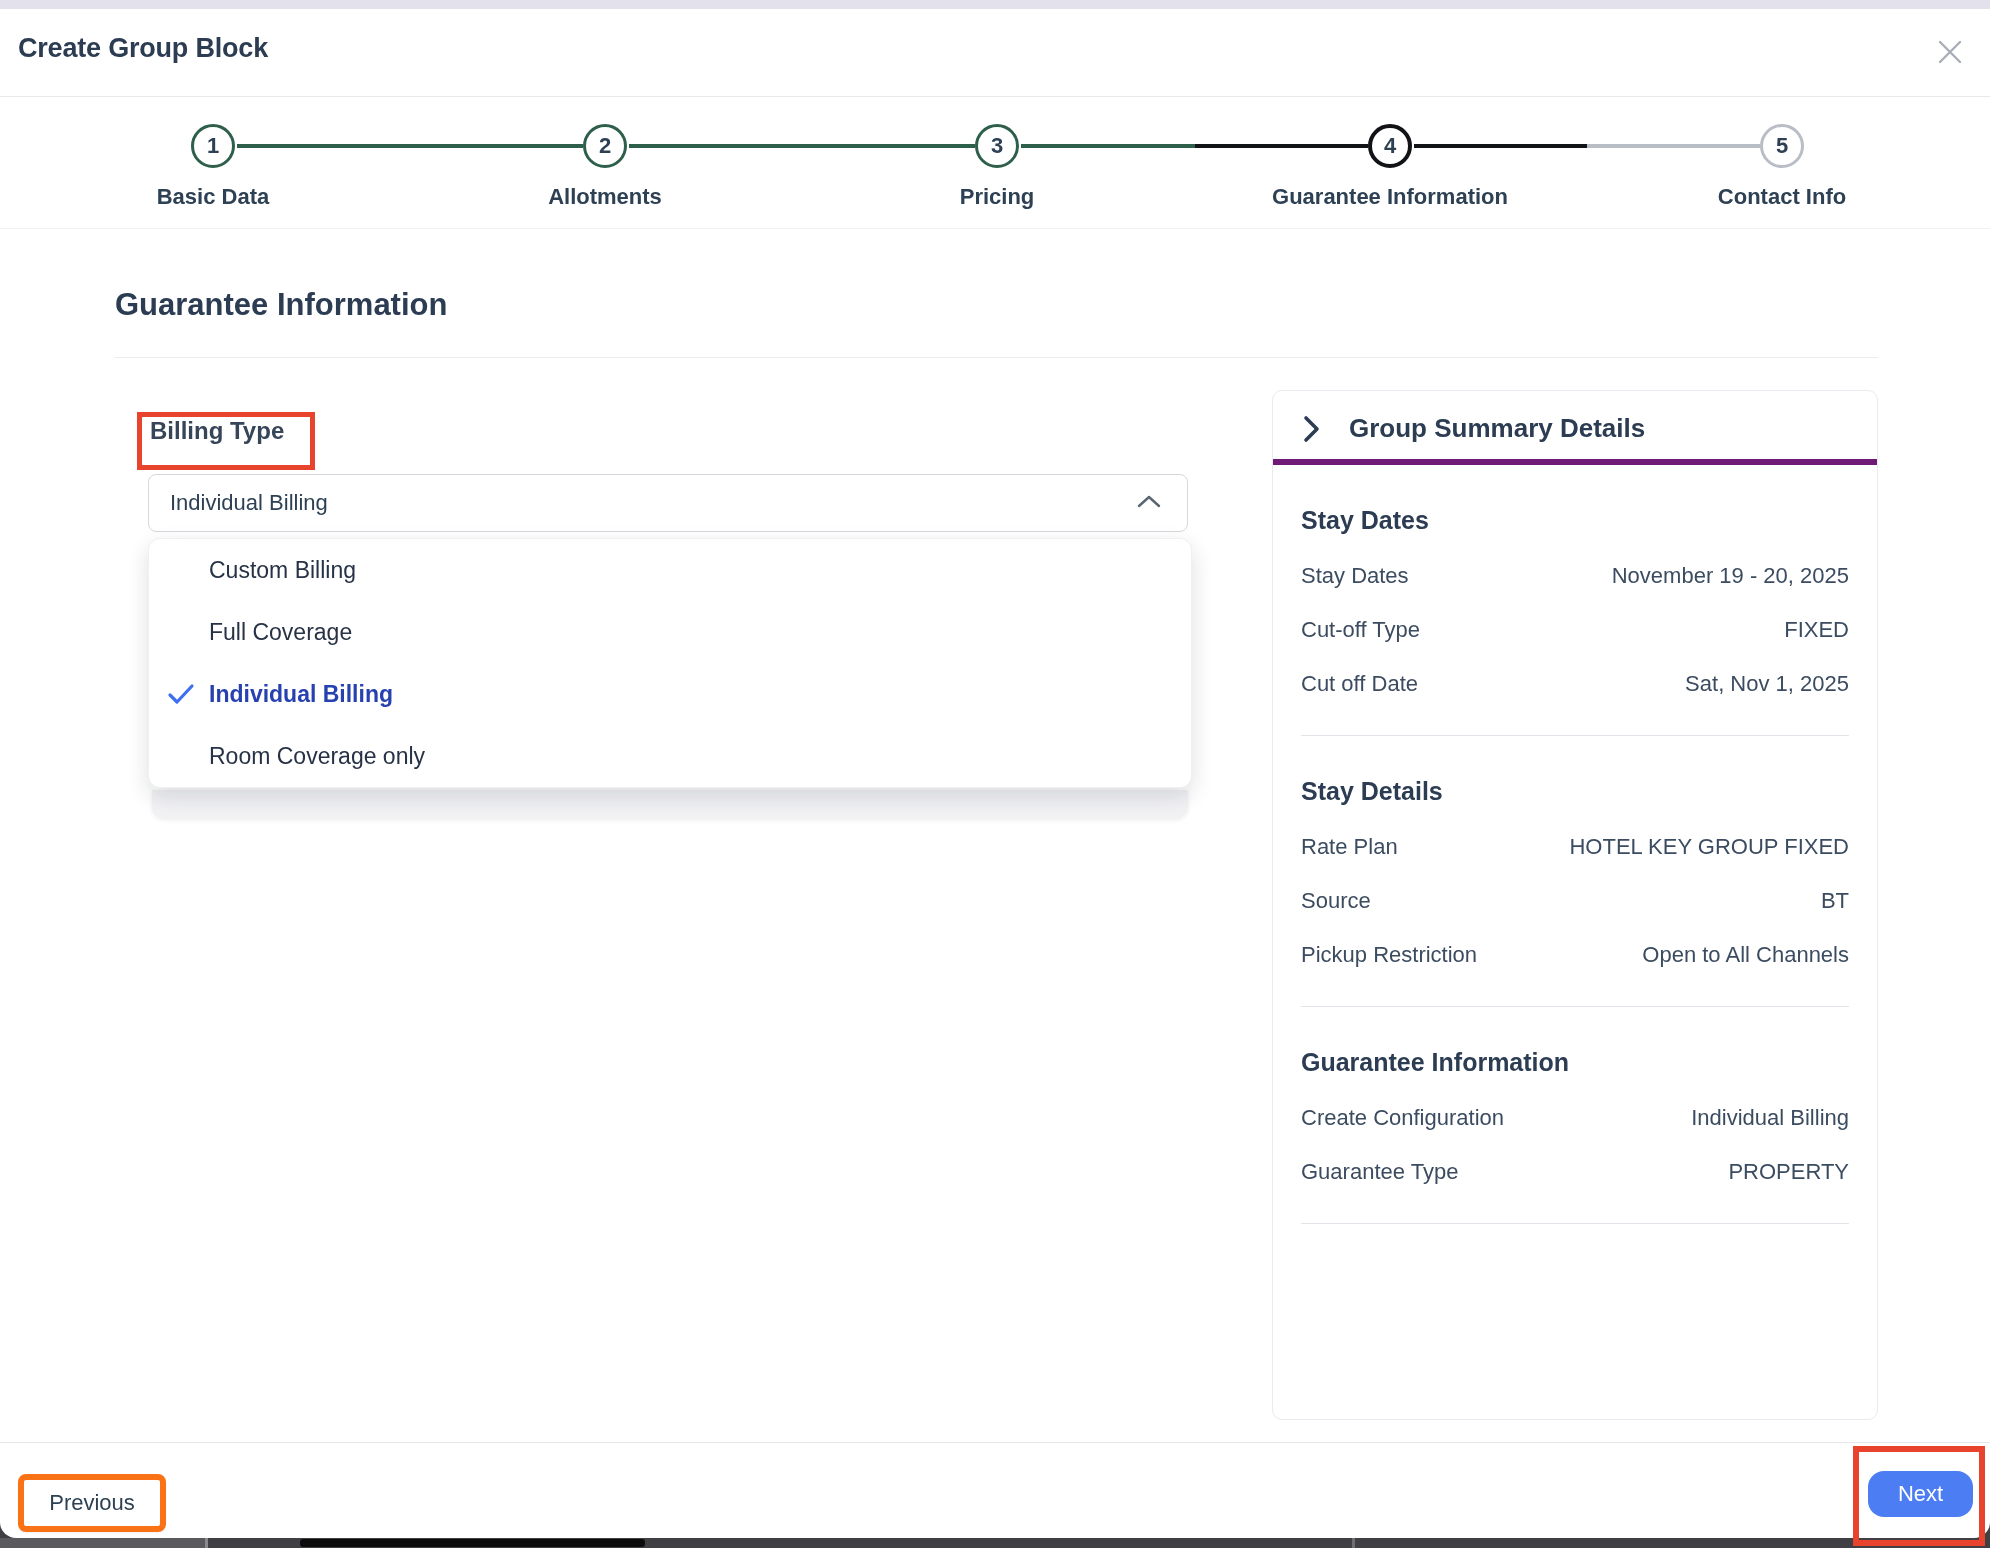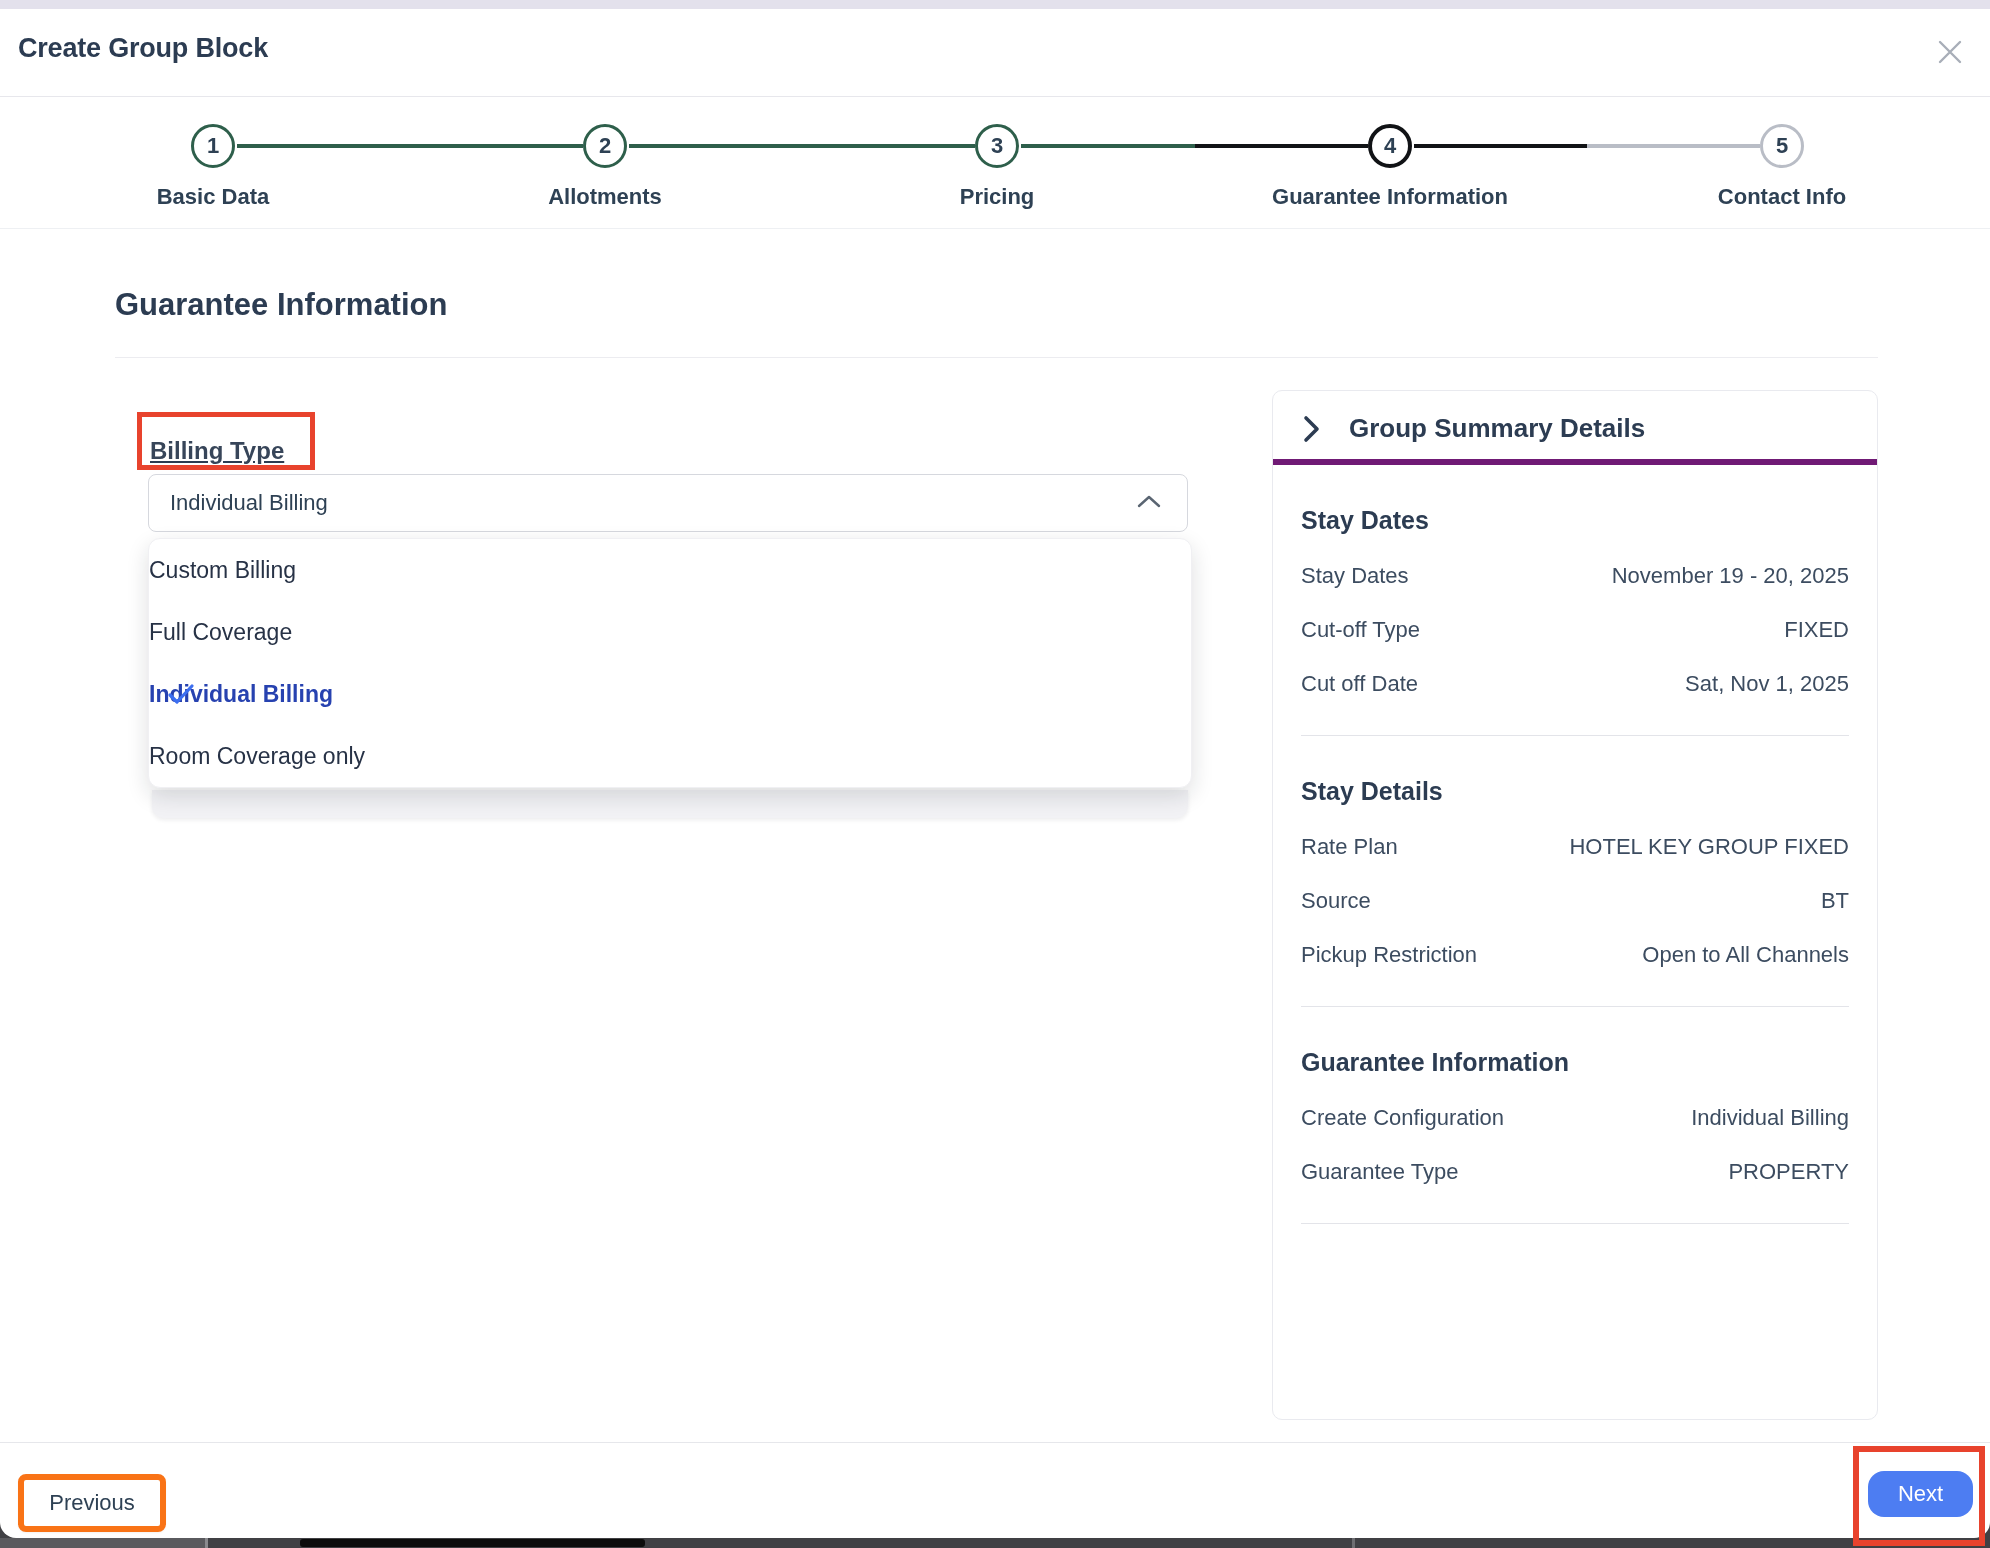--- a/index.html
+++ b/index.html
@@ -48,21 +48,21 @@
   .conn-3 { left: 1021px; width: 347px; background: linear-gradient(to right, #2e5f4b 0 50%, #111316 50% 100%); }
   .conn-4 { left: 1414px; width: 346px; background: linear-gradient(to right, #111316 0 50%, #b9bdc6 50% 100%); }
 
   
   .section-title { position: absolute; left: 115px; top: 278px; font-size: 31px; font-weight: 700; color: #2c3c52; }
   .section-divider { position: absolute; left: 115px; top: 348px; width: 1763px; height: 1px; background: #ececf0; }
 
   
   .billing-label-box {
     position: absolute; left: 137px; top: 403px; width: 178px; height: 58px;
-    border: 5px solid #e8432d; display: flex; align-items: flex-end; padding-left: 8px; text-decoration: underline;
+    border: 5px solid #e8432d; display: flex; align-items: flex-start; padding-left: 8px;
   }
   .billing-label { font-size: 24px; font-weight: 600; color: #374559; }
   .select-box {
     position: absolute; left: 148px; top: 465px; width: 1040px; height: 58px;
     border: 1px solid #d6d8de; border-radius: 8px; background: #fff;
     display: flex; align-items: center; padding: 0 26px 0 21px; cursor: pointer;
   }
   .select-value { font-size: 22px; color: #2e4154; flex: 1; }
 
   
@@ -71,21 +71,21 @@
     background: #f2f2f5; border-radius: 0 0 12px 12px; box-shadow: 0 2px 4px rgba(20,25,35,.08);
   }
 
   
   .dropdown {
     position: absolute; left: 148px; top: 529px; width: 1044px; height: 250px;
     background: #fff; border: 1px solid #f0f0f3; border-radius: 12px;
     box-shadow: 0 8px 22px rgba(23,28,38,.14);
     display: flex; flex-direction: column; overflow: hidden; z-index: 5;
   }
-  .dd-option { flex: 1; display: flex; align-items: center; font-size: 23px; color: #273246; cursor: pointer; position: relative; }
+  .dd-option { flex: 1; display: flex; align-items: center; padding-left: 60px; font-size: 23px; color: #273246; cursor: pointer; position: relative; }
   .dd-option.selected { color: #2742b0; font-weight: 700; }
   .dd-check { position: absolute; left: 18px; top: 50%; transform: translateY(-50%); display: flex; }
 
   
   .summary-panel {
     position: absolute; left: 1272px; top: 381px; width: 606px; height: 1030px;
     border: 1px solid #e9eaef; border-radius: 10px; background: #fff;
   }
   .summary-header { position: relative; height: 74px; border-bottom: 6px solid #701a75; }
   .summary-chevron { position: absolute; left: 30px; top: 24px; cursor: pointer; display: flex; }

